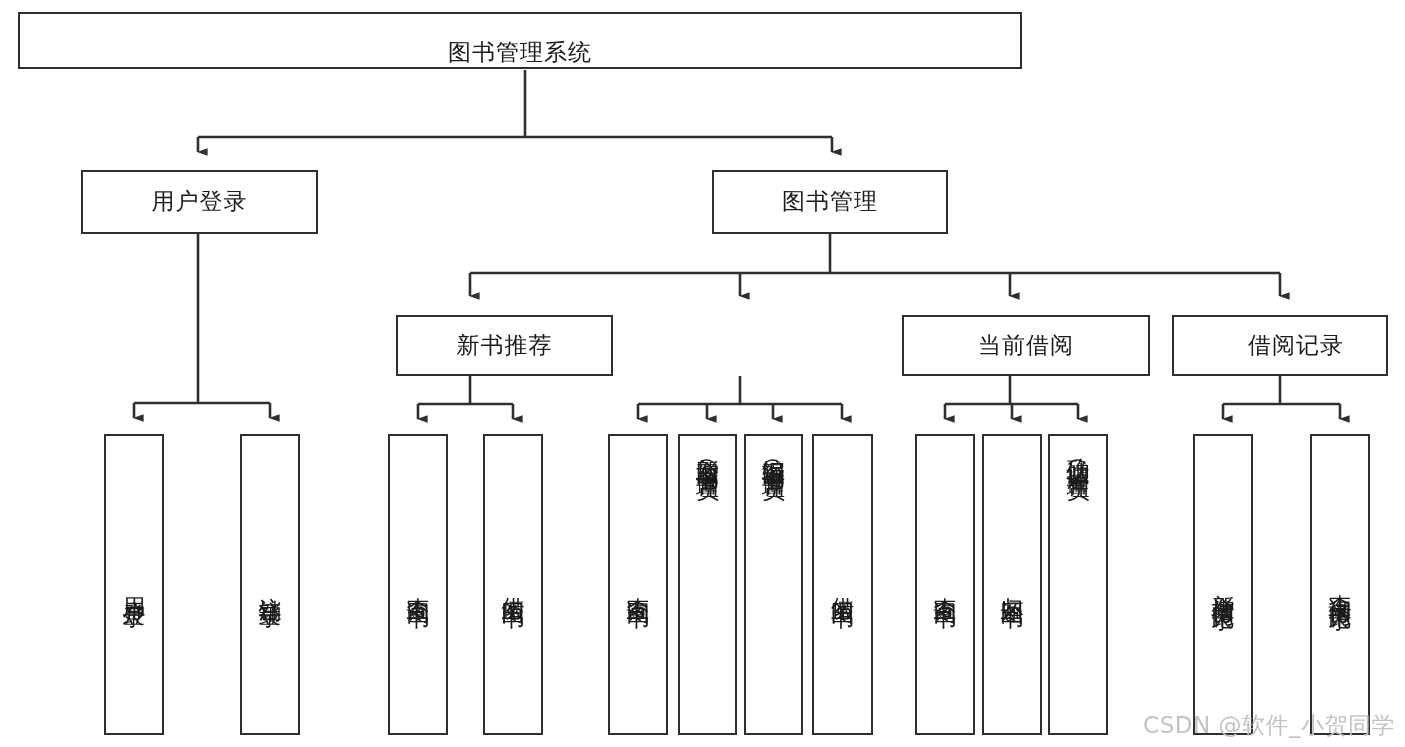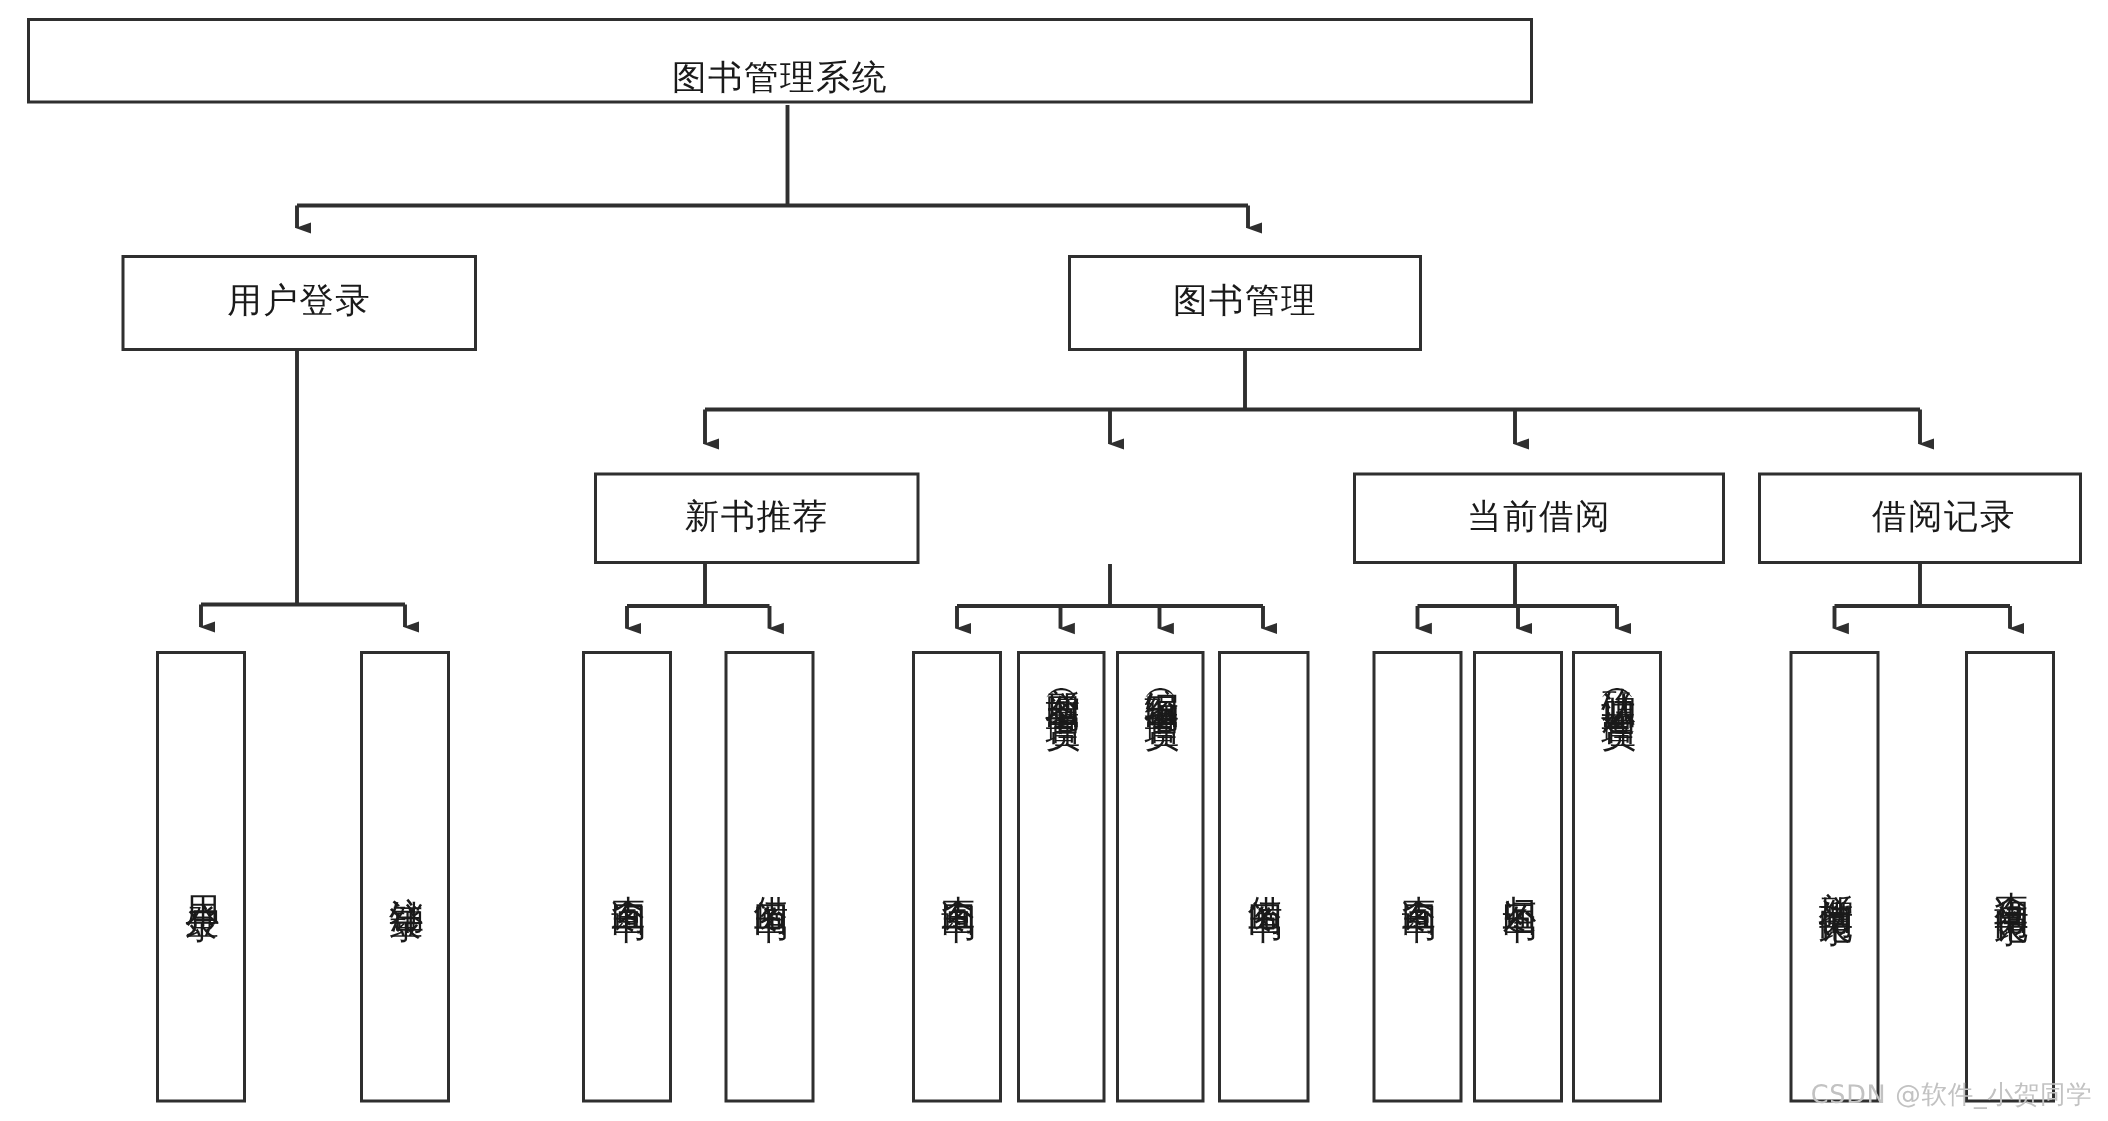--- a/index.html
+++ b/index.html
@@ -59,21 +59,21 @@
     justify-content: flex-start;
   }
   .node-label {
     display: block;
     white-space: pre-line;
   }
   .watermark {
     position: absolute;
     right: 10px;
     bottom: 6px;
-    font-size: 17px;
+    font-size: 23px;
     color: #c2c2c2;
     letter-spacing: 0.5px;
     white-space: nowrap;
   }
 </style>
 </head>
 <body>
 
 <div id="diagram-root">
 

